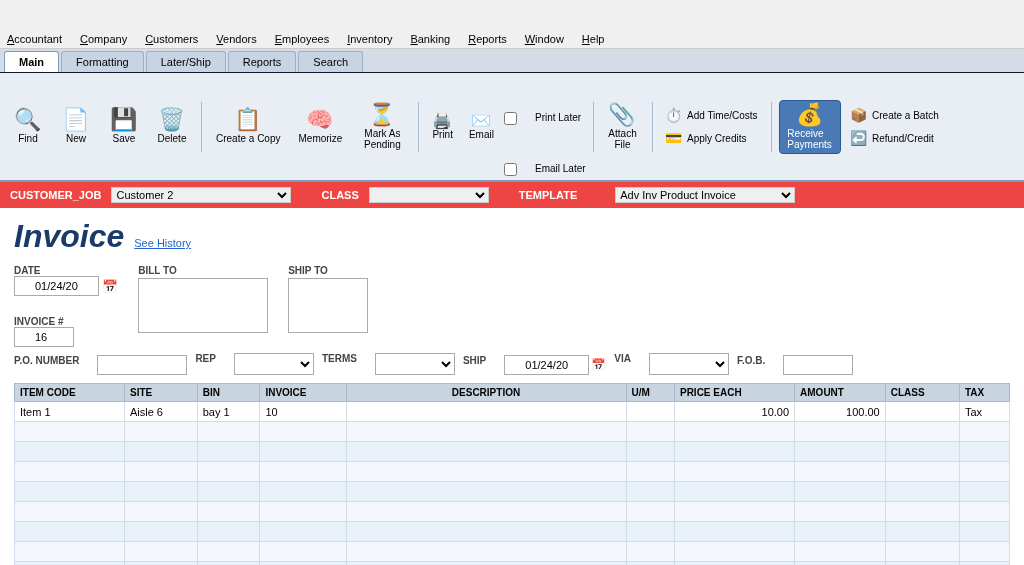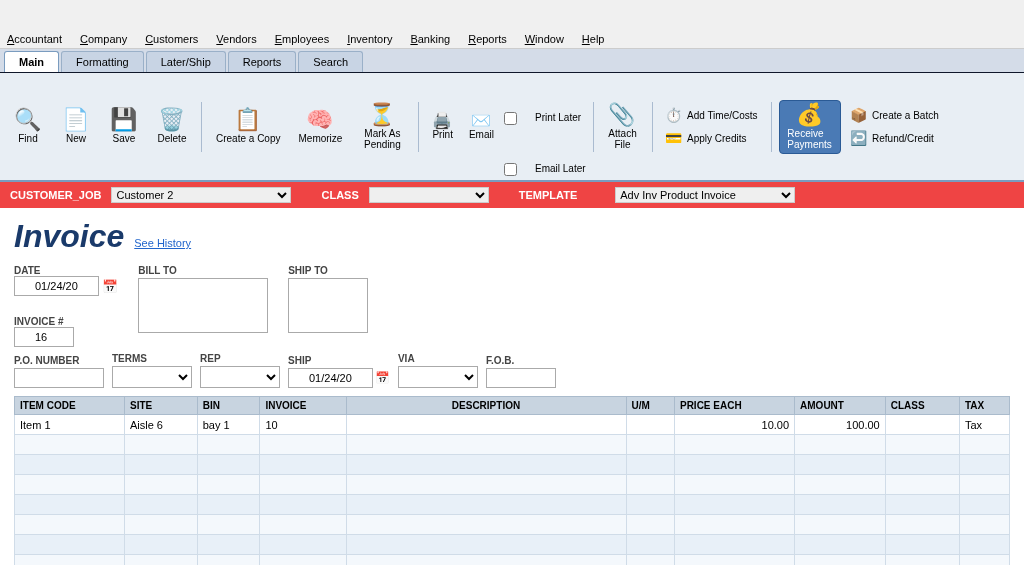--- a/index.html
+++ b/index.html
@@ -128,21 +128,21 @@
 
     .address-box {
       border: 1px solid #aaa;
       width: 130px;
       height: 55px;
       background: #fff;
       padding: 2px;
     }
 
     .fields-row { display: flex; gap: 8px; align-items: flex-end; margin-top: 6px; }
-    .field-col { display: flex; flex-direction: column; gap: 2px; }
+    .field-col { display: flex; flex-direction: row; gap: 18px; }
     .small-select {
       height: 22px;
       border: 1px solid #aaa;
       background: #fff;
       font-size: 11px;
       min-width: 80px;
     }
 
     
     .data-table { width: 100%; border-collapse: collapse; margin-top: 8px; font-size: 11px; }
@@ -344,26 +344,26 @@
     </div>
 
   </div>
 
   <div class="fields-row">
     <div class="field-col">
       <div class="form-label">P.O. NUMBER</div>
       <input type="text" class="form-input" style="width: 90px;">
     </div>
     <div class="field-col">
+      <div class="form-label">REP</div>
+      <select class="small-select" style="width:70px;"><option></option></select>
+    </div>
+    <div class="field-col">
       <div class="form-label">TERMS</div>
       <select class="small-select" style="width:80px;"><option></option></select>
-    </div>
-    <div class="field-col">
-      <div class="form-label">REP</div>
-      <select class="small-select" style="width:70px;"><option></option></select>
     </div>
     <div class="field-col">
       <div class="form-label">SHIP</div>
       <div style="display:flex;align-items:center;gap:2px;">
         <input type="text" class="form-input form-input-date" value="01/24/2019" style="">
         <span class="cal-btn" style="font-size:12px;">📅</span>
       </div>
     </div>
     <div class="field-col">
       <div class="form-label">VIA</div>

